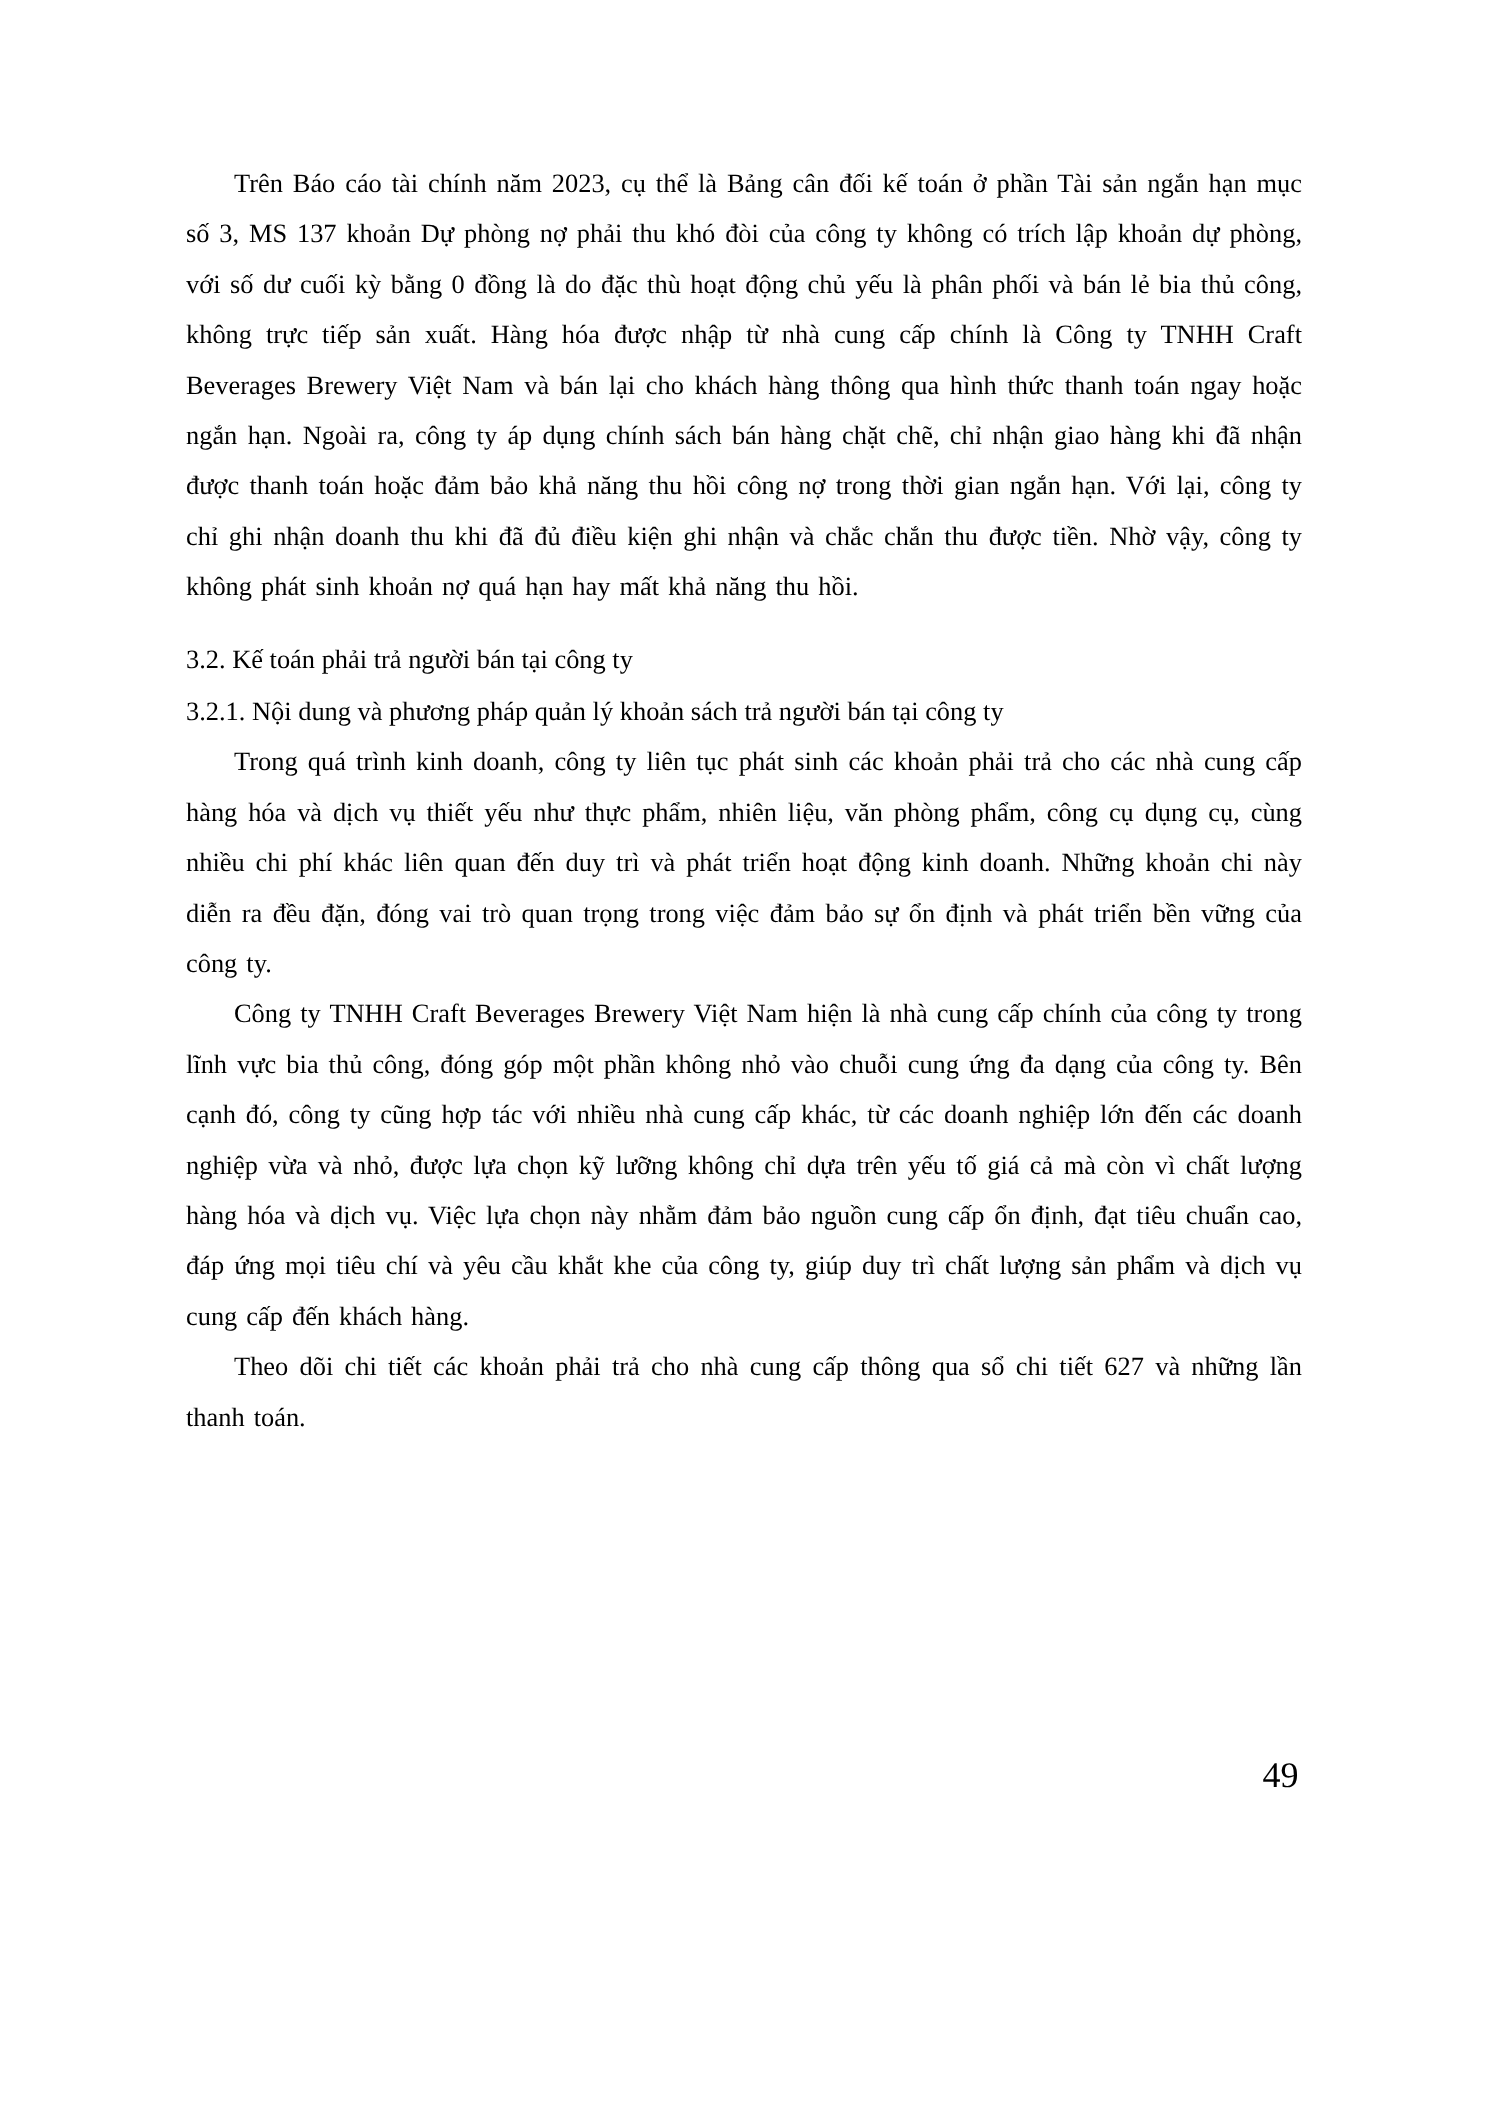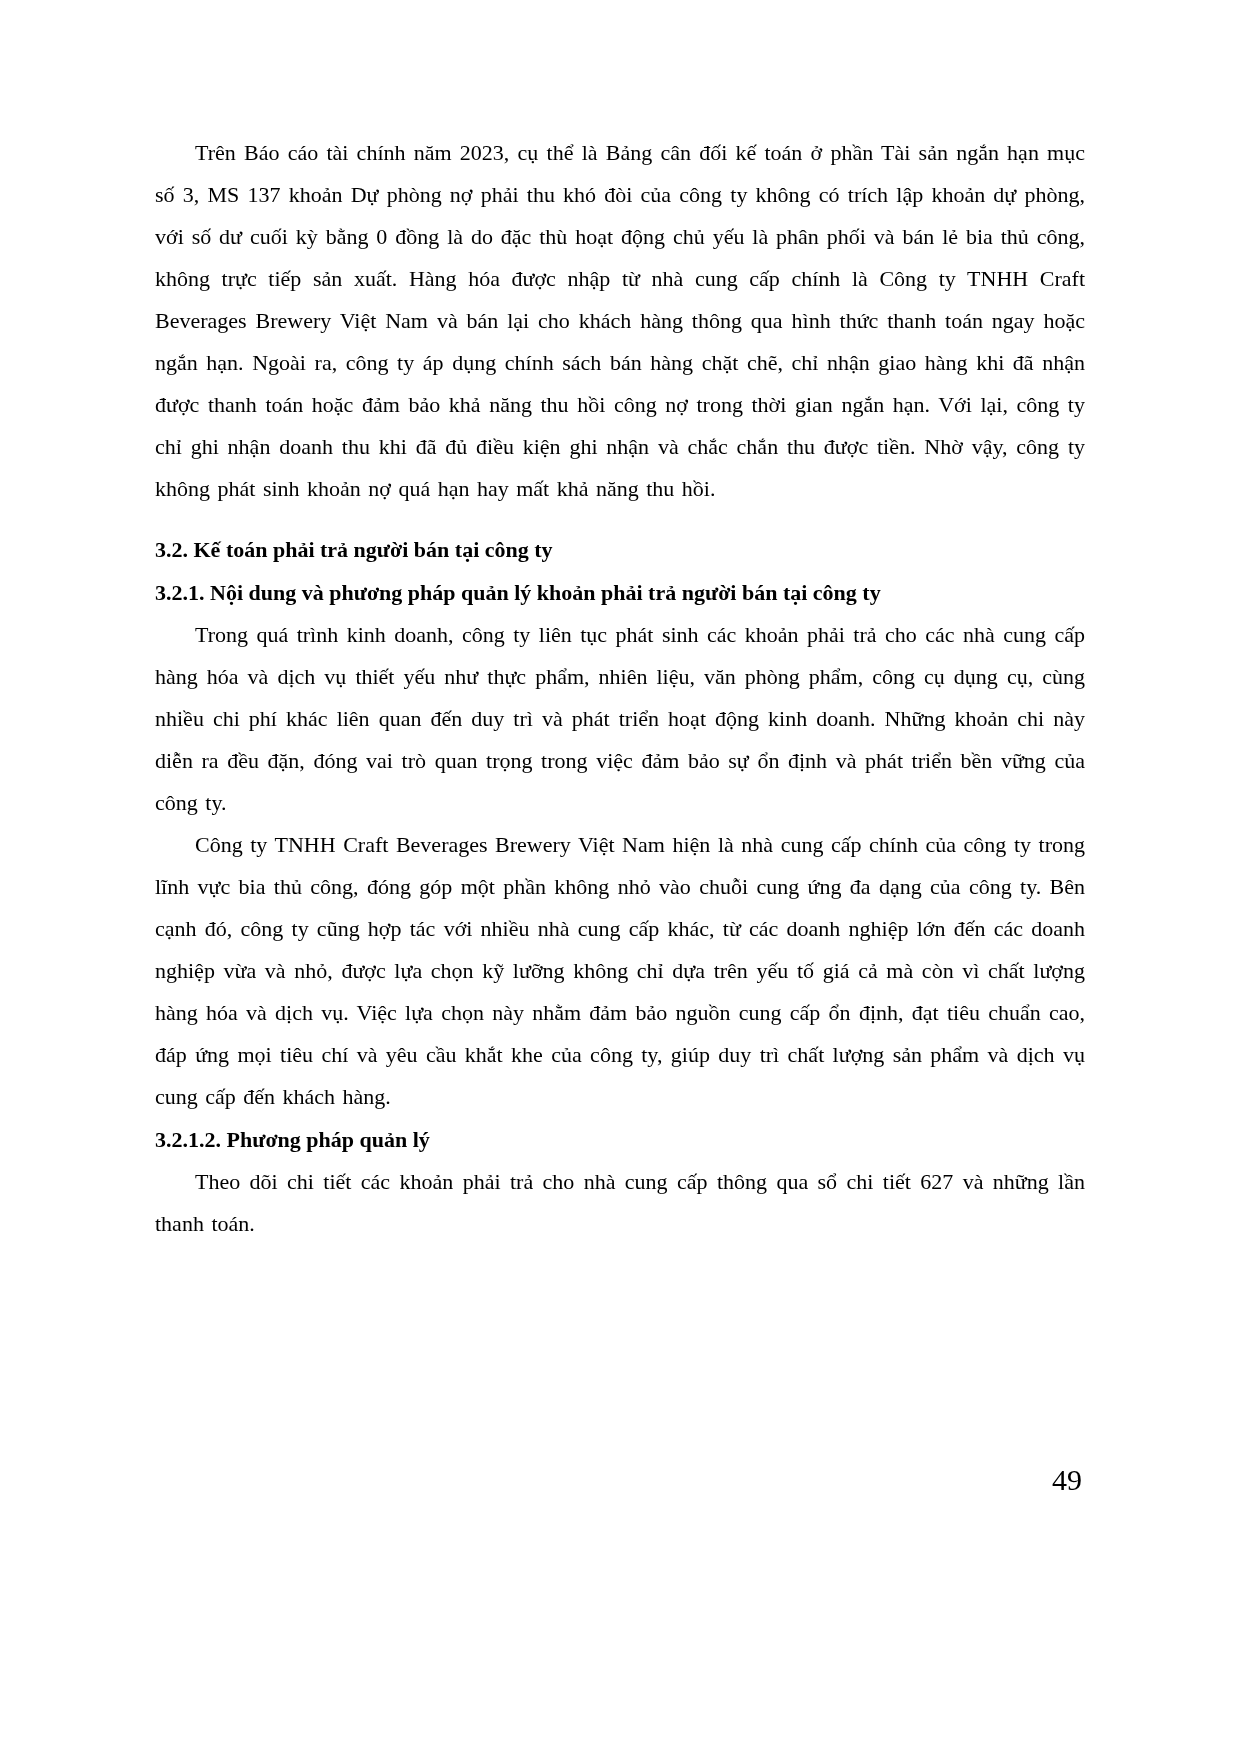--- a/index.html
+++ b/index.html
@@ -23,21 +23,21 @@
   .para {
     margin: 0;
     text-align: justify;
     text-indent: 40px;
     line-height: 42px;
     word-spacing: 2px;
   }
   .heading {
     margin: 0;
     font-size: 22px;
-    font-weight: bold;
+    font-weight: normal;
     text-align: left;
     text-indent: 0;
     line-height: 43px;
   }
   .heading-space {
     margin-top: 18px;
   }
   .page-number {
     position: absolute;
     top: 1466px;
@@ -48,25 +48,24 @@
   }
 </style>
 </head>
 <body>
 
 <div class="page">
   <p class="para">Trên Báo cáo tài chính năm 2023, cụ thể là Bảng cân đối kế toán ở phần Tài sản ngắn hạn mục số 3, MS 137 khoản Dự phòng nợ phải thu khó đòi của công ty không có trích lập khoản dự phòng, với số dư cuối kỳ bằng 0 đồng là do đặc thù hoạt động chủ yếu là phân phối và bán lẻ bia thủ công, không trực tiếp sản xuất. Hàng hóa được nhập từ nhà cung cấp chính là Công ty TNHH Craft Beverages Brewery Việt Nam và bán lại cho khách hàng thông qua hình thức thanh toán ngay hoặc ngắn hạn. Ngoài ra, công ty áp dụng chính sách bán hàng chặt chẽ, chỉ nhận giao hàng khi đã nhận được thanh toán hoặc đảm bảo khả năng thu hồi công nợ trong thời gian ngắn hạn. Với lại, công ty chỉ ghi nhận doanh thu khi đã đủ điều kiện ghi nhận và chắc chắn thu được tiền. Nhờ vậy, công ty không phát sinh khoản nợ quá hạn hay mất khả năng thu hồi.</p>
 
   <h3 class="heading heading-space">3.2. Kế toán phải trả người bán tại công ty</h3>
 
-  <h3 class="heading">3.2.1. Nội dung và phương pháp quản lý khoản phải trả người bán tại công ty</h3>
+  <h3 class="heading">3.2.1. Nội dung và phương pháp quản lý khoản sách trả người bán tại công ty</h3>
 
 
   <p class="para">Trong quá trình kinh doanh, công ty liên tục phát sinh các khoản phải trả cho các nhà cung cấp hàng hóa và dịch vụ thiết yếu như thực phẩm, nhiên liệu, văn phòng phẩm, công cụ dụng cụ, cùng nhiều chi phí khác liên quan đến duy trì và phát triển hoạt động kinh doanh. Những khoản chi này diễn ra đều đặn, đóng vai trò quan trọng trong việc đảm bảo sự ổn định và phát triển bền vững của công ty.</p>
 
   <p class="para">Công ty TNHH Craft Beverages Brewery Việt Nam hiện là nhà cung cấp chính của công ty trong lĩnh vực bia thủ công, đóng góp một phần không nhỏ vào chuỗi cung ứng đa dạng của công ty. Bên cạnh đó, công ty cũng hợp tác với nhiều nhà cung cấp khác, từ các doanh nghiệp lớn đến các doanh nghiệp vừa và nhỏ, được lựa chọn kỹ lưỡng không chỉ dựa trên yếu tố giá cả mà còn vì chất lượng hàng hóa và dịch vụ. Việc lựa chọn này nhằm đảm bảo nguồn cung cấp ổn định, đạt tiêu chuẩn cao, đáp ứng mọi tiêu chí và yêu cầu khắt khe của công ty, giúp duy trì chất lượng sản phẩm và dịch vụ cung cấp đến khách hàng.</p>
 
-  <h3 class="heading">3.2.1.2. Phương pháp quản lý</h3>
 
   <p class="para">Theo dõi chi tiết các khoản phải trả cho nhà cung cấp thông qua sổ chi tiết 627 và những lần thanh toán.</p>
 
   <div class="page-number">49</div>
 </div>
 
 </body></html>

